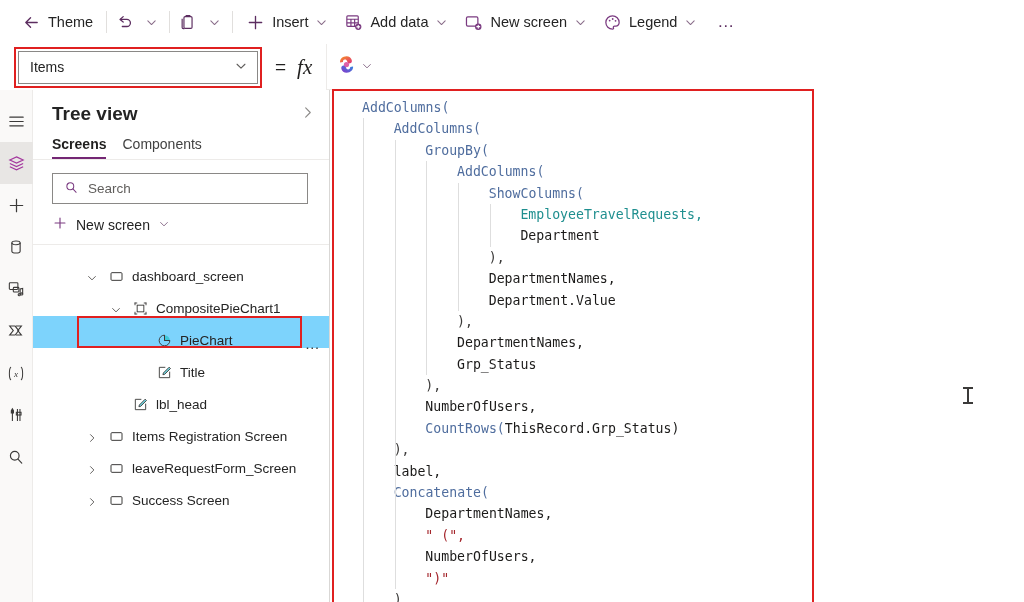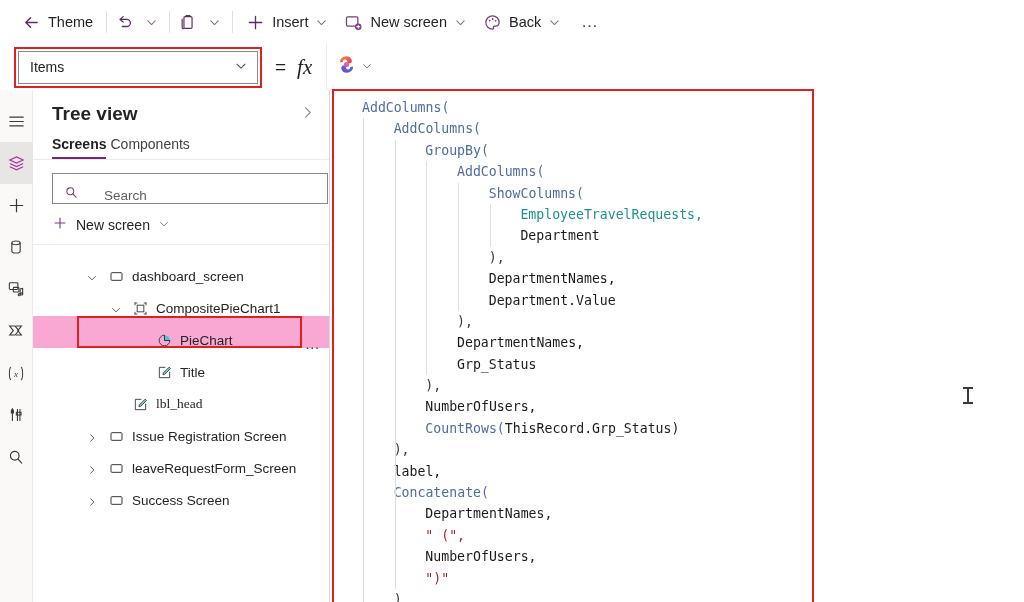--- a/index.html
+++ b/index.html
@@ -96,49 +96,49 @@
     width:297px; height:512px; background:#fff;
     border-right:1px solid #d9d7d5; flex:none;
     display:flex; flex-direction:column;
   }
   .tree-head {
     display:flex; align-items:center; justify-content:space-between;
     padding:12px 12px 4px 19px;
   }
   .tree-title { font-size:19px; font-weight:600; color:#242424; }
   .collapse-ic { color:#888; font-size:13px; cursor:pointer; padding:4px; }
-  .tabs { display:flex; gap:4px; padding:6px 0 0 19px;
+  .tabs { display:flex; gap:16px; padding:6px 0 0 19px;
           border-bottom:1px solid #edebe9; }
   .tab {
     font-size:14px; color:#424242; padding-bottom:7px;
     cursor:pointer; position:relative;
   }
   .tab.sel { font-weight:700; color:#201f1e; }
   .tab.sel::after {
     content:""; position:absolute; left:0; right:0; bottom:0;
     height:2.5px; background:#742774;
   }
   .searchwrap { padding:13px 0 0 19px; }
   .searchbox {
-    width:276px; height:31px; border:1px solid #8a8886;
-    display:flex; align-items:flex-end; gap:25px; padding-left:11px;
+    width:256px; height:31px; border:1px solid #8a8886;
+    display:flex; align-items:center; gap:9px; padding-left:11px;
     font-size:13.5px; color:#605e5c; background:#fff; cursor:text;
   }
   .newscreen {
     display:flex; align-items:center; gap:8px;
     padding:11px 0 10px 19px; font-size:14px; color:#242424;
     cursor:pointer; border-bottom:1px solid #edebe9;
   }
   .treelist { padding-top:7px; position:relative; flex:1; }
   .trow {
     height:32px; display:flex; align-items:flex-end;
     font-size:13.5px; color:#242424; cursor:pointer;
     position:relative; padding-right:8px;
   }
-  .trow.selected { background:#f9a8d4; }
+  .trow.selected { background:#7dd3fc; }
   .tw { display:flex; align-items:center; justify-content:center;
         width:18px; flex:none; }
   .tlabel { margin-left:7px; white-space:nowrap; }
   .row-ellipsis {
     position:absolute; right:8px; font-size:15px;
     color:#3b3a39; letter-spacing:1.2px; line-height:0.6;
   }
   .redbox-row {
     position:absolute; left:44px; right:27px; top:0; bottom:0;
     border:2.5px solid #e02020; pointer-events:none;
@@ -233,20 +233,36 @@
       </svg>
     </span>
     <span class="lbl">Insert</span>
     <span class="cmd-ico">
       <svg width="13" height="13" viewBox="0 0 16 16" fill="none" stroke="#8a6d8a" stroke-width="1.3">
         <path d="M3.5 6l4.5 4.5L12.5 6" stroke-linecap="round" stroke-linejoin="round"></path>
       </svg>
     </span>
   </div>
 
+  <div class="cmd-item">
+    <span class="cmd-ico">
+      <svg width="19" height="19" viewBox="0 0 20 20" fill="none" stroke="#7a3a80" stroke-width="1.25">
+        <rect x="3" y="3" width="12" height="11" rx="1"></rect>
+        <path d="M3 6.6h12M7.3 6.6V14M11.2 6.6V14M3 10.3h12"></path>
+        <circle cx="15" cy="14.6" r="3.3" fill="#7a3a80" stroke="none"></circle>
+        <path d="M15 13.1v3M13.5 14.6h3" stroke="#fff" stroke-width="1.2" stroke-linecap="round"></path>
+      </svg>
+    </span>
+    <span class="lbl">Add data</span>
+    <span class="cmd-ico">
+      <svg width="13" height="13" viewBox="0 0 16 16" fill="none" stroke="#8a6d8a" stroke-width="1.3">
+        <path d="M3.5 6l4.5 4.5L12.5 6" stroke-linecap="round" stroke-linejoin="round"></path>
+      </svg>
+    </span>
+  </div>
 
   <div class="cmd-item">
     <span class="cmd-ico">
       <svg width="19" height="19" viewBox="0 0 20 20" fill="none" stroke="#7a3a80" stroke-width="1.3">
         <rect x="2.6" y="4.2" width="12" height="9.5" rx="1.4"></rect>
         <circle cx="15" cy="14.4" r="3.4" fill="#7a3a80" stroke="none"></circle>
         <path d="M15 12.9v3M13.5 14.4h3" stroke="#fff" stroke-width="1.2" stroke-linecap="round"></path>
       </svg>
     </span>
     <span class="lbl">New screen</span>
@@ -259,21 +275,21 @@
 
   <div class="cmd-item">
     <span class="cmd-ico">
       <svg width="19" height="19" viewBox="0 0 20 20" fill="none" stroke="#7a3a80" stroke-width="1.3">
         <path d="M10 3a7 7 0 1 0 0 14c1 0 1.4-.7 1-1.4-.5-.9.2-1.9 1.2-1.9h1.3A3.5 3.5 0 0 0 17 10c0-3.9-3.1-7-7-7z"></path>
         <circle cx="7" cy="8" r=".95" fill="#7a3a80" stroke="none"></circle>
         <circle cx="10.2" cy="6.3" r=".95" fill="#7a3a80" stroke="none"></circle>
         <circle cx="13.2" cy="8.2" r=".95" fill="#7a3a80" stroke="none"></circle>
       </svg>
     </span>
-    <span class="lbl">Back</span>
+    <span class="lbl">Legend</span>
     <span class="cmd-ico">
       <svg width="13" height="13" viewBox="0 0 16 16" fill="none" stroke="#8a6d8a" stroke-width="1.3">
         <path d="M3.5 6l4.5 4.5L12.5 6" stroke-linecap="round" stroke-linejoin="round"></path>
       </svg>
     </span>
   </div>
 
   <div class="ellipsis-btn">…</div>
 </div>
 
@@ -469,42 +485,42 @@
         <div class="trow" style="padding-left: 98px;">
           <span class="tw"></span>
           <span class="tw" style="margin-left: 6px;">
             <svg width="15" height="15" viewBox="0 0 18 18" fill="none" stroke="#3b3a39" stroke-width="1.1">
               <path d="M2.8 2.8h7.2M2.8 2.8v12.4M2.8 15.2h12.4M15.2 15.2V8"></path>
               <path d="M14.6 2.6l1.6 1.6-7 7-2.1.5.5-2.1 7-7z" fill="#6fd3dd" stroke="#3b3a39" stroke-width="1.05"></path>
             </svg>
           </span>
           <span class="tlabel">Title</span>
         </div>
-        <div class="trow" style="padding-left: 74px; font-family: Liberation Serif, serif;">
+        <div class="trow" style="padding-left: 74px;">
           <span class="tw"></span>
           <span class="tw" style="margin-left: 6px;">
             <svg width="15" height="15" viewBox="0 0 18 18" fill="none" stroke="#3b3a39" stroke-width="1.1">
               <path d="M2.8 2.8h7.2M2.8 2.8v12.4M2.8 15.2h12.4M15.2 15.2V8"></path>
               <path d="M14.6 2.6l1.6 1.6-7 7-2.1.5.5-2.1 7-7z" fill="#6fd3dd" stroke="#3b3a39" stroke-width="1.05"></path>
             </svg>
           </span>
           <span class="tlabel">lbl_head</span>
         </div>
         <div class="trow" style="padding-left: 50px;">
           <span class="tw">
             <svg width="12" height="12" viewBox="0 0 16 16" fill="none" stroke="#605e5c" stroke-width="1.3">
               <path d="M6 3.5L10.5 8 6 12.5" stroke-linecap="round" stroke-linejoin="round"></path>
             </svg>
           </span>
           <span class="tw" style="margin-left: 6px;">
             <svg width="15" height="15" viewBox="0 0 18 18" fill="none" stroke="#3b3a39" stroke-width="1.2">
               <rect x="2.4" y="4.4" width="13.2" height="9.2" rx="1.2"></rect>
             </svg>
           </span>
-          <span class="tlabel">Issue Registration Screen</span>
+          <span class="tlabel">Items Registration Screen</span>
         </div>
         <div class="trow" style="padding-left: 50px;">
           <span class="tw">
             <svg width="12" height="12" viewBox="0 0 16 16" fill="none" stroke="#605e5c" stroke-width="1.3">
               <path d="M6 3.5L10.5 8 6 12.5" stroke-linecap="round" stroke-linejoin="round"></path>
             </svg>
           </span>
           <span class="tw" style="margin-left: 6px;">
             <svg width="15" height="15" viewBox="0 0 18 18" fill="none" stroke="#3b3a39" stroke-width="1.2">
               <rect x="2.4" y="4.4" width="13.2" height="9.2" rx="1.2"></rect>

